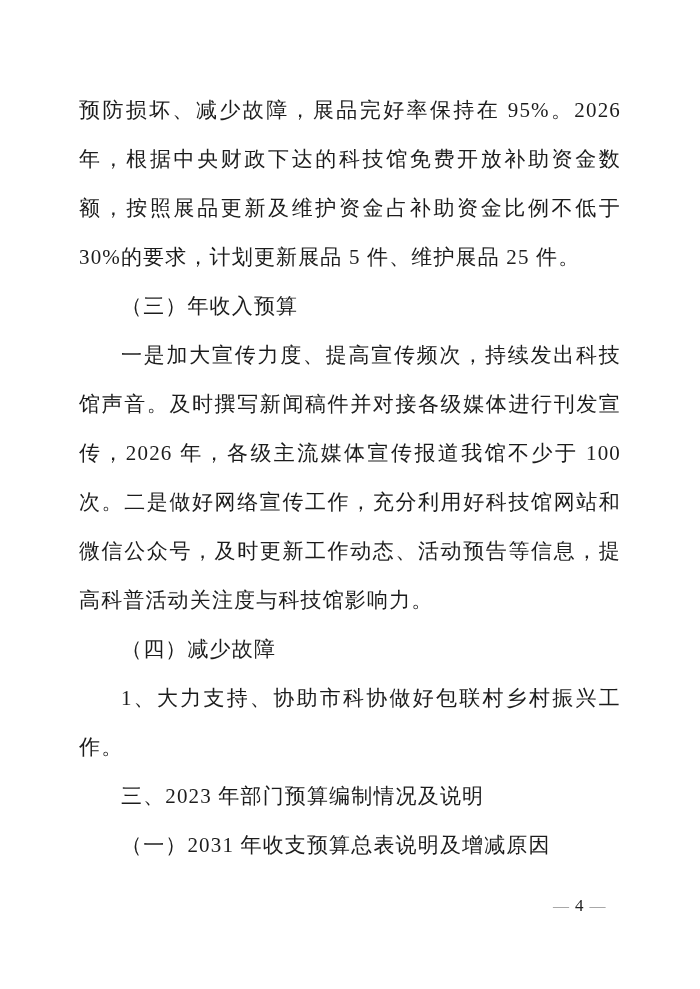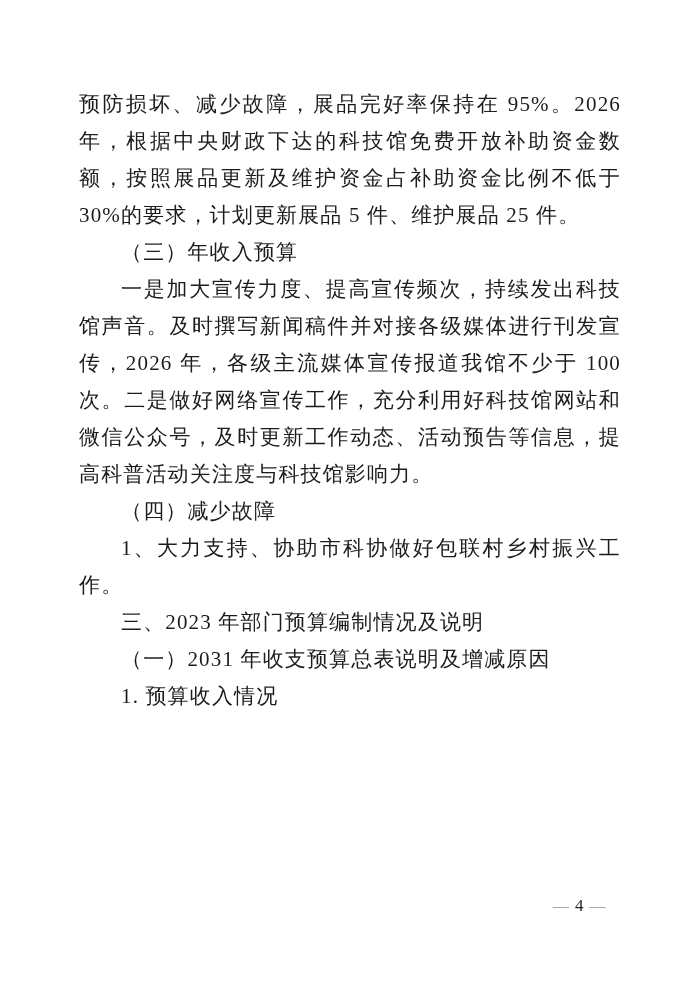--- a/index.html
+++ b/index.html
@@ -19,21 +19,21 @@
     inset: 0;
     background: #ffffff;
   }
   .content {
     position: absolute;
     left: 79px;
     top: 86px;
     width: 542px;
     color: #1c1c1c;
     font-size: 21px;
-    line-height: 37px;
+    line-height: 49px;
     letter-spacing: 0.055em;
     text-align: justify;
     text-justify: inter-ideograph;
   }
   .content p {
     margin: 0;
     padding: 0;
   }
   .content p.indent {
     text-indent: 2em;
@@ -62,21 +62,20 @@
 
 <div class="page">
   <div class="content">
     <p>预防损坏、减少故障，展品完好率保持在 95%。2026 年，根据中央财政下达的科技馆免费开放补助资金数额，按照展品更新及维护资金占补助资金比例不低于 30%的要求，计划更新展品 5 件、维护展品 25 件。</p>
     <p class="indent">（三）年收入预算</p>
     <p class="indent">一是加大宣传力度、提高宣传频次，持续发出科技馆声音。及时撰写新闻稿件并对接各级媒体进行刊发宣传，2026 年，各级主流媒体宣传报道我馆不少于 100 次。二是做好网络宣传工作，充分利用好科技馆网站和微信公众号，及时更新工作动态、活动预告等信息，提高科普活动关注度与科技馆影响力。</p>
     <p class="indent">（四）减少故障</p>
     <p class="indent">1、大力支持、协助市科协做好包联村乡村振兴工作。</p>
     <p class="indent">三、2023 年部门预算编制情况及说明</p>
     <p class="indent">（一）2031 年收支预算总表说明及增减原因</p>
-    <p class="indent">1. 预算收入情况</p>
   </div>
 
   <div class="footer">
     <span class="dash">—</span>
     <span class="num">4</span>
     <span class="dash">—</span>
   </div>
 </div>
 
 </body></html>

